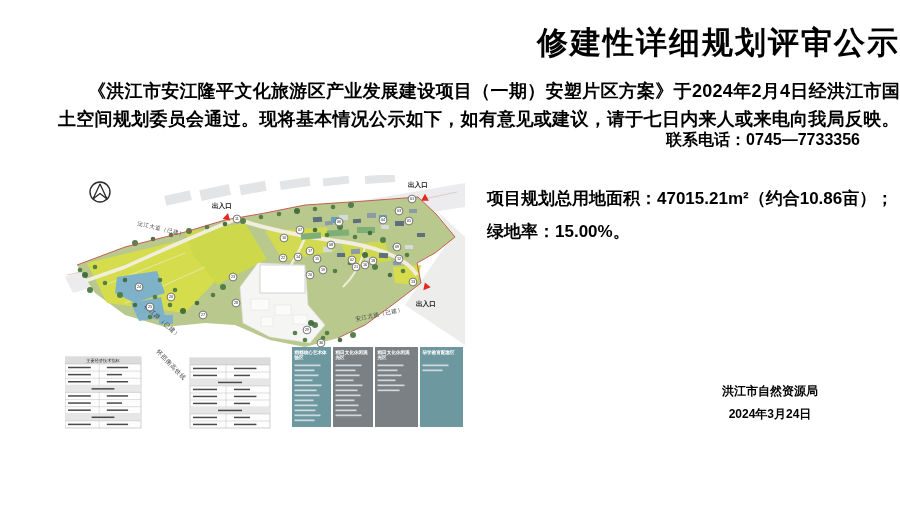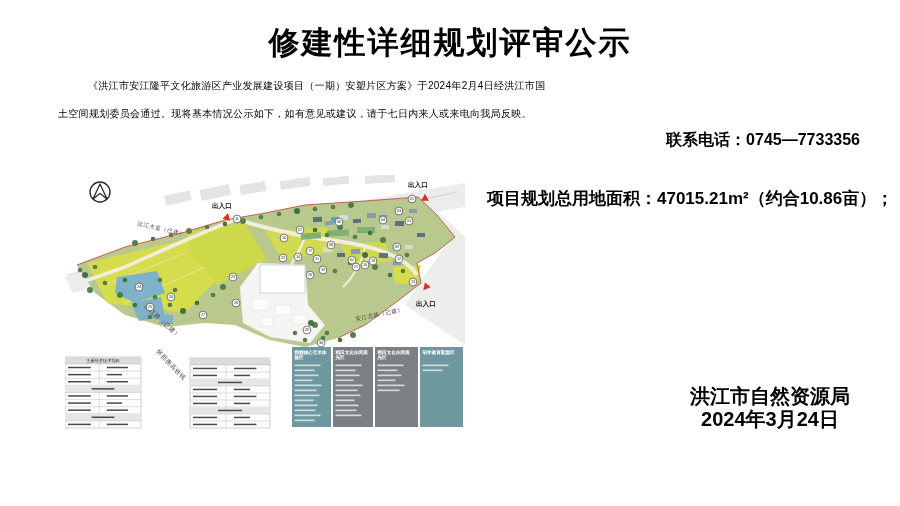--- a/index.html
+++ b/index.html
@@ -1,37 +1,37 @@
 <!DOCTYPE html>
 <html><head>
 <meta charset="utf-8">
 <style>
   html,body{margin:0;padding:0;}
   body{
     width:900px;height:506px;position:relative;background:#ffffff;overflow:hidden;
     font-family:"Liberation Sans","DejaVu Sans",sans-serif;color:#000;
   }
   .title{
-    position:absolute;left:0;top:22px;width:900px;text-align:center;
+    position:absolute;left:0;top:22px;width:900px;text-align:right;
     font-size:31px;font-weight:700;letter-spacing:2px;
   }
   .body-line{
-    position:absolute;left:58px;width:794px;font-size:10px;font-weight:400;
+    position:absolute;left:58px;width:794px;font-size:18px;font-weight:700;
     letter-spacing:0.3px;white-space:nowrap;
   }
   .body-line.l1{top:79px;padding-left:30px;}
   .body-line.l2{top:107px;}
   .contact{
     position:absolute;left:460px;top:130px;width:400px;text-align:right;
     font-size:16px;font-weight:700;
   }
   .map-wrap{position:absolute;left:65px;top:175px;width:400px;height:285px;}
   .stats{position:absolute;left:487px;top:187px;width:400px;}
   .stat-line{height:33px;font-size:17px;font-weight:600;white-space:nowrap;}
-  .sig{position:absolute;left:640px;width:260px;text-align:center;font-size:20px;font-weight:700;}
+  .sig{position:absolute;left:640px;width:260px;text-align:center;font-size:12px;font-weight:700;}
   .sig.agency{top:383px;}
   .sig.date{top:406px;}
 </style>
 </head>
 <body>
 
 <div class="title">修建性详细规划评审公示</div>
 <div class="body-line l1">《洪江市安江隆平文化旅游区产业发展建设项目（一期）安塑片区方案》于2024年2月4日经洪江市国</div>
 <div class="body-line l2">土空间规划委员会通过。现将基本情况公示如下，如有意见或建议，请于七日内来人或来电向我局反映。</div>
 <div class="contact">联系电话：0745—7733356</div>
@@ -438,16 +438,17 @@
           <rect x="128" y="248.7" width="24" height="1.5" fill="#4a4a4a"></rect>
           <rect x="169" y="248.7" width="22.400000000000002" height="1.5" fill="#4a4a4a"></rect>
           <line x1="161" y1="246" x2="161" y2="253" stroke="#9a9a9a" stroke-width="0.3"></line>
         </g>
       </g>
 </svg>
 </div>
 
 <div class="stats">
   <div class="stat-line">项目规划总用地面积：47015.21m²（约合10.86亩）；</div>
+  <div class="stat-line">绿地率：15.00%。</div>
 </div>
 
 <div class="sig agency">洪江市自然资源局</div>
 <div class="sig date">2024年3月24日</div>
 
 </body></html>

